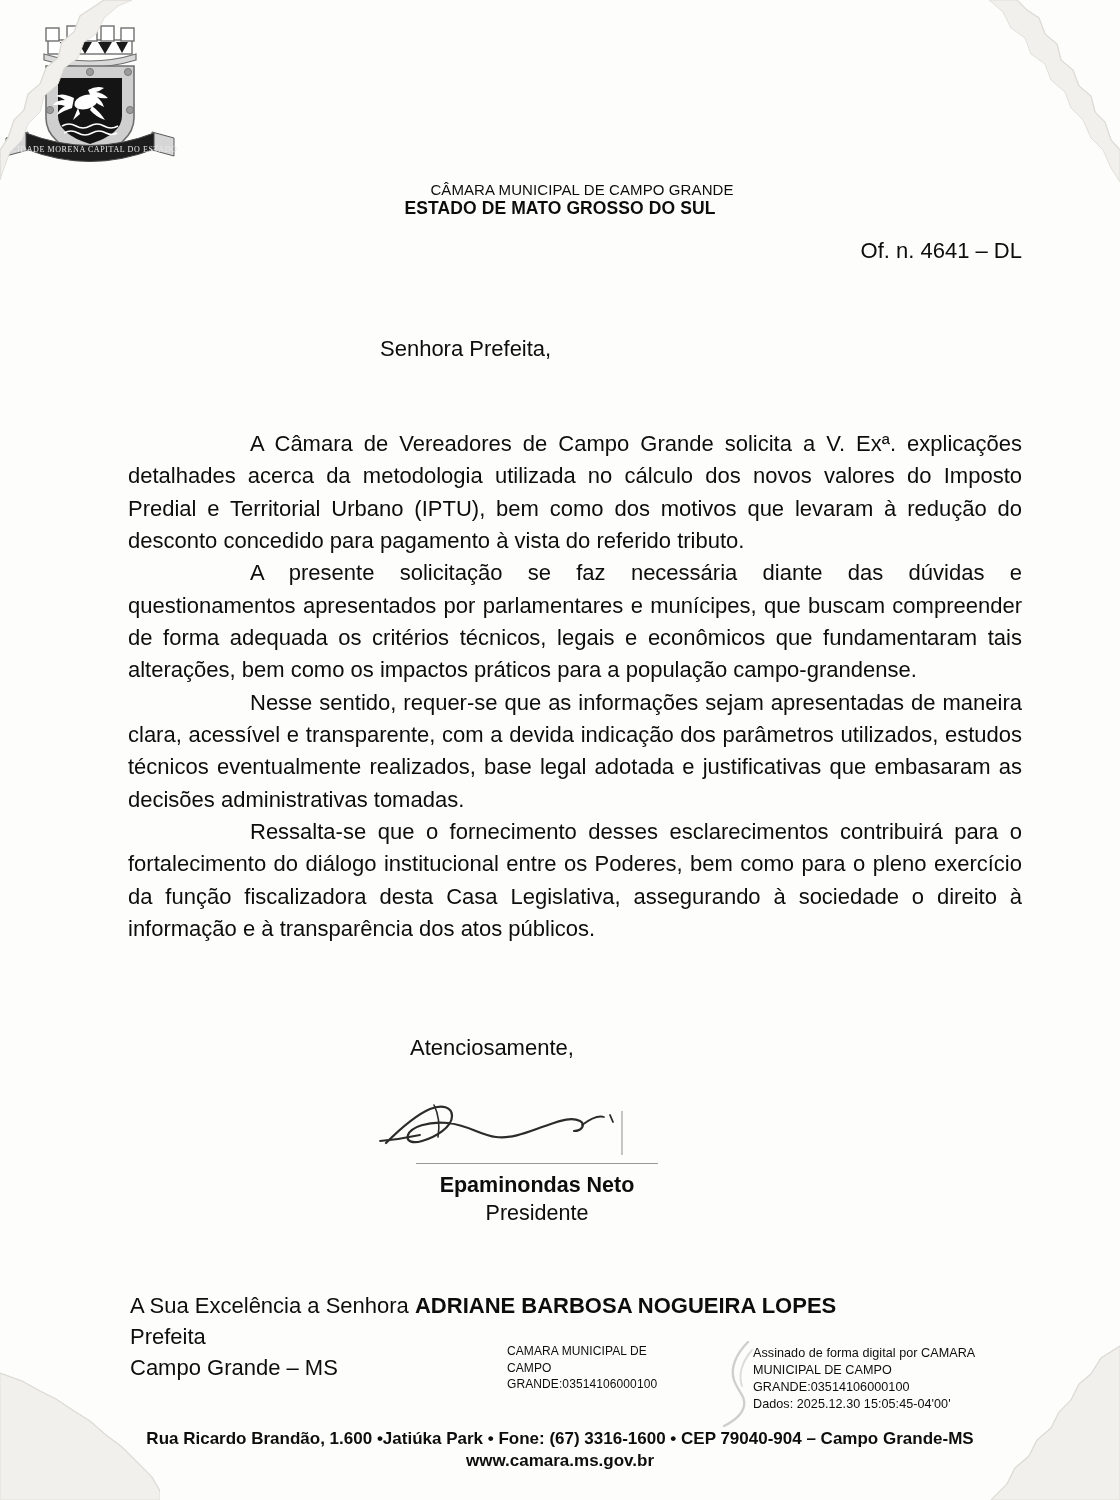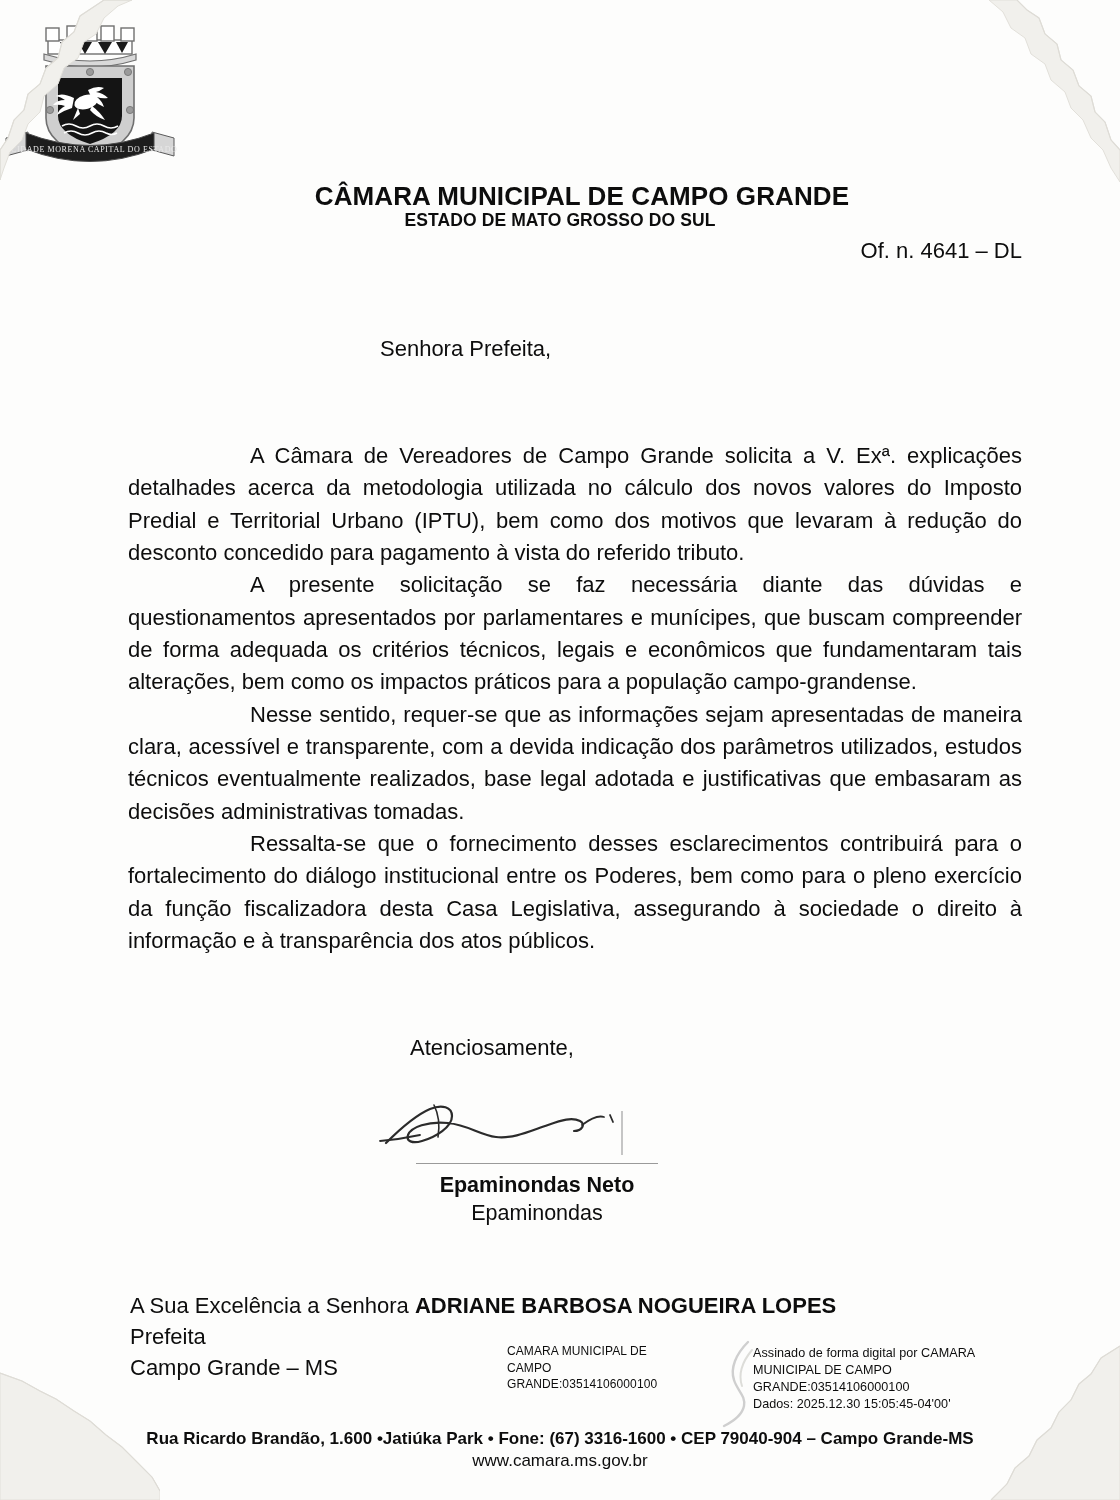--- a/index.html
+++ b/index.html
@@ -37,22 +37,22 @@
 
   .org-block {
     position: absolute;
     left: 0;
     top: 182px;
     width: 1120px;
     text-align: center;
     line-height: 1.12;
   }
   .org-line1 {
-    font-size: 26px;
-    font-weight: bold;
+    font-size: 15px;
+    font-weight: normal;
     letter-spacing: 0.1px;
     padding-left: 44px;
   }
   .org-line2 {
     font-size: 17.5px;
     font-weight: bold;
     letter-spacing: 0.1px;
   }
 
   
@@ -72,21 +72,21 @@
   
   .salutation {
     position: absolute;
     left: 380px;
     top: 336px;
     font-size: 22px;
   }
   .letter-body {
     position: absolute;
     left: 128px;
-    top: 440px;
+    top: 428px;
     width: 894px;
     font-size: 22px;
     line-height: 1.47;
     text-align: justify;
   }
   .letter-body p {
     margin: 0 0 0 0;
     text-indent: 122px;
   }
 
@@ -164,21 +164,21 @@
   .footer {
     position: absolute;
     left: 0;
     top: 1428px;
     width: 1120px;
     text-align: center;
     font-size: 17px;
     line-height: 1.32;
     font-weight: bold;
   }
-  .footer .f2 { font-weight: normal; font-size: 17px; }
+  .footer .f2 { font-weight: bold; font-size: 17px; }
 
   .nowrap { white-space: nowrap; }
 </style>
 </head>
 <body>
 
 <div id="page">
 
   <div class="tear" style="left:0;top:0;width:170px;height:180px;">
     <svg width="170" height="180" viewBox="0 0 170 180">
@@ -288,21 +288,21 @@
                  C190,35 200,32 208,36 C214,39 210,46 202,46" fill="none" stroke="#2b2b2b" stroke-width="2.2" stroke-linecap="round"></path>
         <path d="M8,56 C20,55 34,53 48,50" fill="none" stroke="#2b2b2b" stroke-width="1.8" stroke-linecap="round"></path>
         <path d="M210,40 C218,34 226,30 232,32" fill="none" stroke="#2b2b2b" stroke-width="1.8" stroke-linecap="round"></path>
         <path d="M62,20 C66,28 68,40 66,52" fill="none" stroke="#2b2b2b" stroke-width="1.6" stroke-linecap="round"></path>
         <path d="M238,30 l3,7" fill="none" stroke="#2b2b2b" stroke-width="1.8" stroke-linecap="round"></path>
         <path d="M250,26 L250,70" fill="none" stroke="#a8a8a8" stroke-width="1.3"></path>
       </svg>
     </div>
     <div class="sig-rule"></div>
     <div class="sig-name">Epaminondas Neto</div>
-    <div class="sig-role">Epaminondas</div>
+    <div class="sig-role">Presidente</div>
   </div>
 
   <div class="addressee">
     <div>
       <span>A Sua Excelência a Senhora </span><span class="name">ADRIANE BARBOSA NOGUEIRA LOPES</span>
     </div>
     <div>Prefeita</div>
     <div>Campo Grande – MS</div>
   </div>
 

